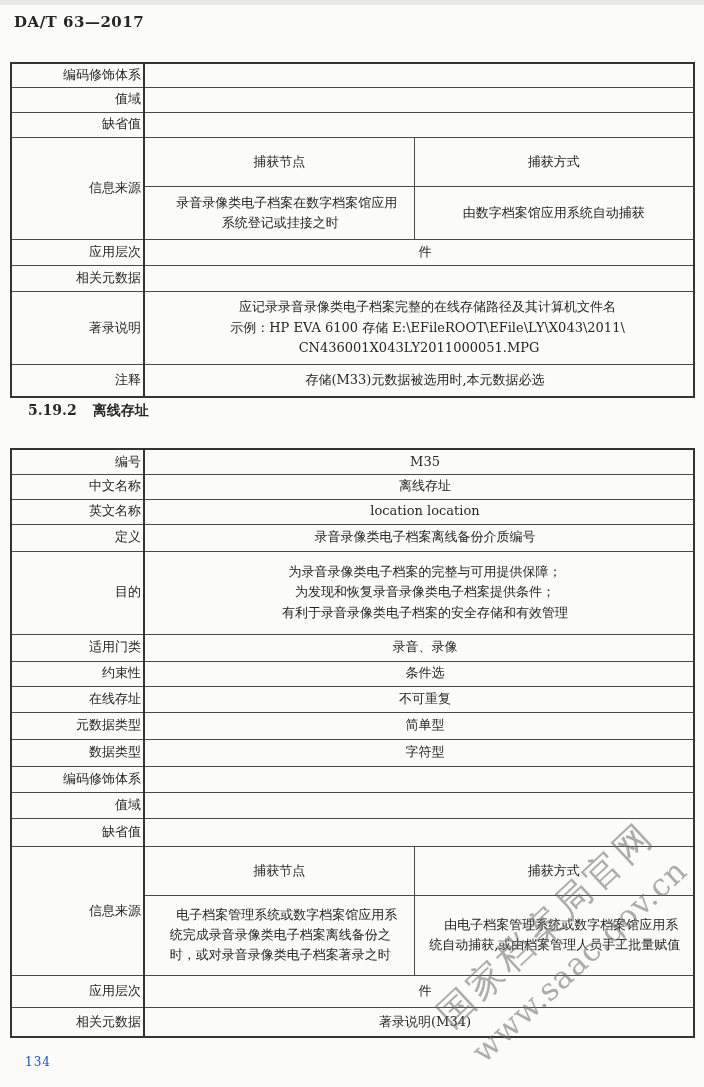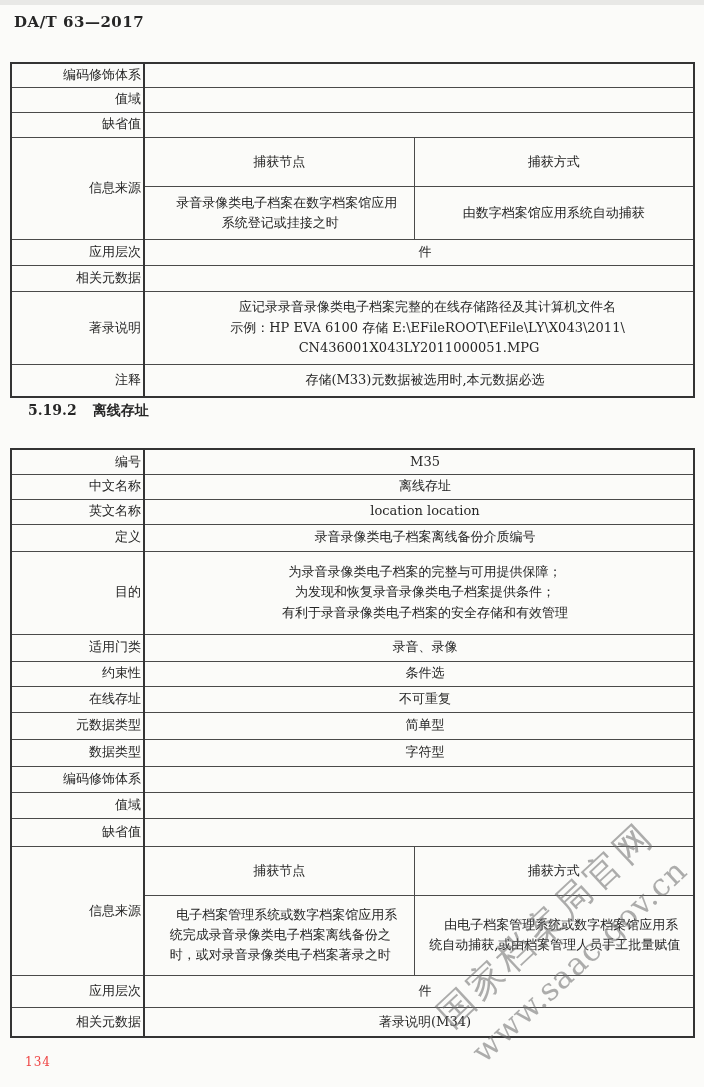--- a/index.html
+++ b/index.html
@@ -60,21 +60,21 @@
     top: 397px;
     font-size: 14px;
     font-weight: bold;
   }
   .section-heading .sec-no { margin-right: 16px; }
   .page-number {
     position: absolute;
     left: 25px;
     top: 1050px;
     font-size: 12px;
-    color: #ef4444;
+    color: #1d4ed8;
     letter-spacing: 1px;
   }
   .watermark {
     position: absolute;
     left: 360px;
     top: 800px;
     width: 400px;
     height: 270px;
     display: flex;
     flex-direction: column;

